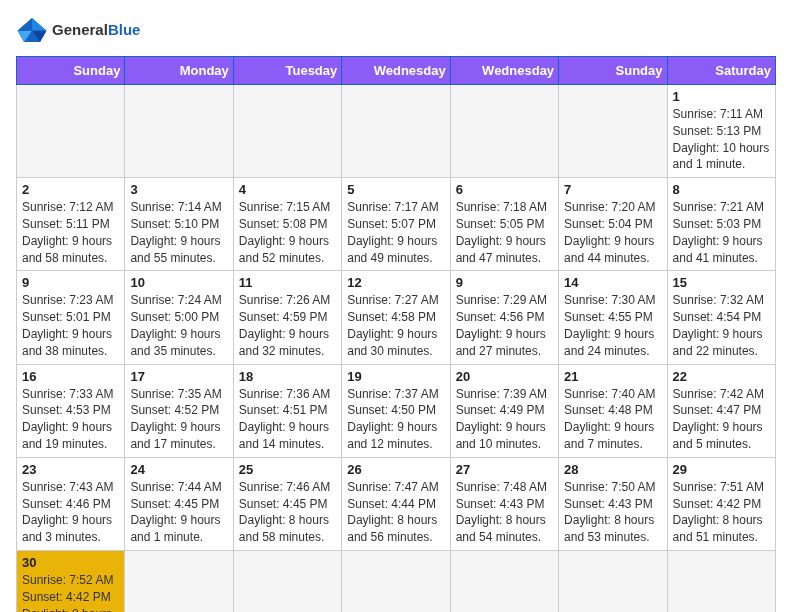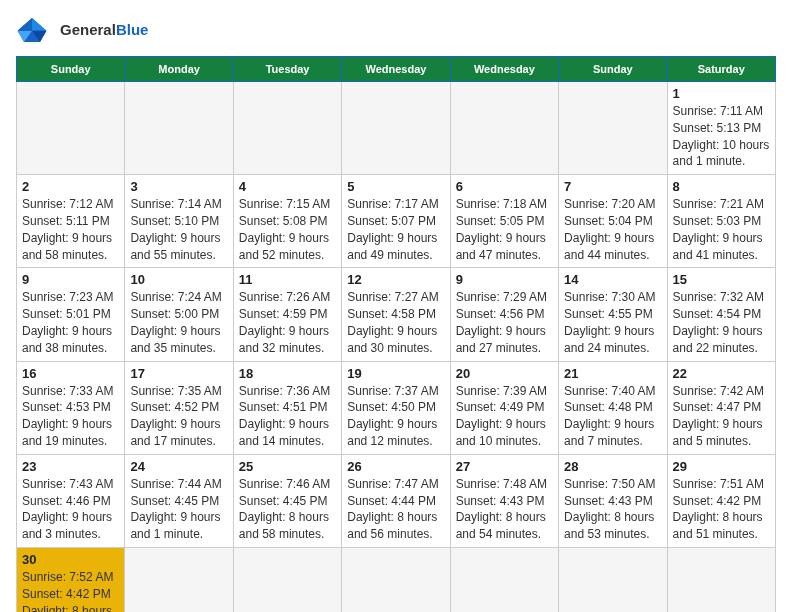--- a/index.html
+++ b/index.html
@@ -12,21 +12,21 @@
     }
     .header-section {
       display: flex;
       justify-content: space-between;
       align-items: flex-start;
       margin-bottom: 12px;
     }
     .logo {
       display: flex;
       align-items: center;
-      gap: 12px;
+      gap: 4px;
     }
     .logo-icon {
       width: 32px;
       height: 28px;
     }
     .title-section {
       text-align: right;
     }
     .month-title {
       font-size: 36px;
@@ -37,26 +37,26 @@
     .location-title {
       font-size: 16px;
       color: #444;
     }
     .calendar-table {
       width: 100%;
       border-collapse: collapse;
       border: 1px solid #ccc;
     }
     .calendar-table th {
-      background-color: #15803d;
+      background-color: #8b5cf6;
       color: #fff;
-      font-size: 11px;
+      font-size: 13px;
       font-weight: bold;
       padding: 6px 4px;
-      text-align: center;
+      text-align: right;
       border: 1px solid #1565c0;
     }
     .calendar-table td {
       border: 1px solid #ccc;
       vertical-align: top;
       padding: 4px 5px;
       width: calc(100% / 7);
       min-height: 80px;
       font-size: 10.5px;
       color: #333;

